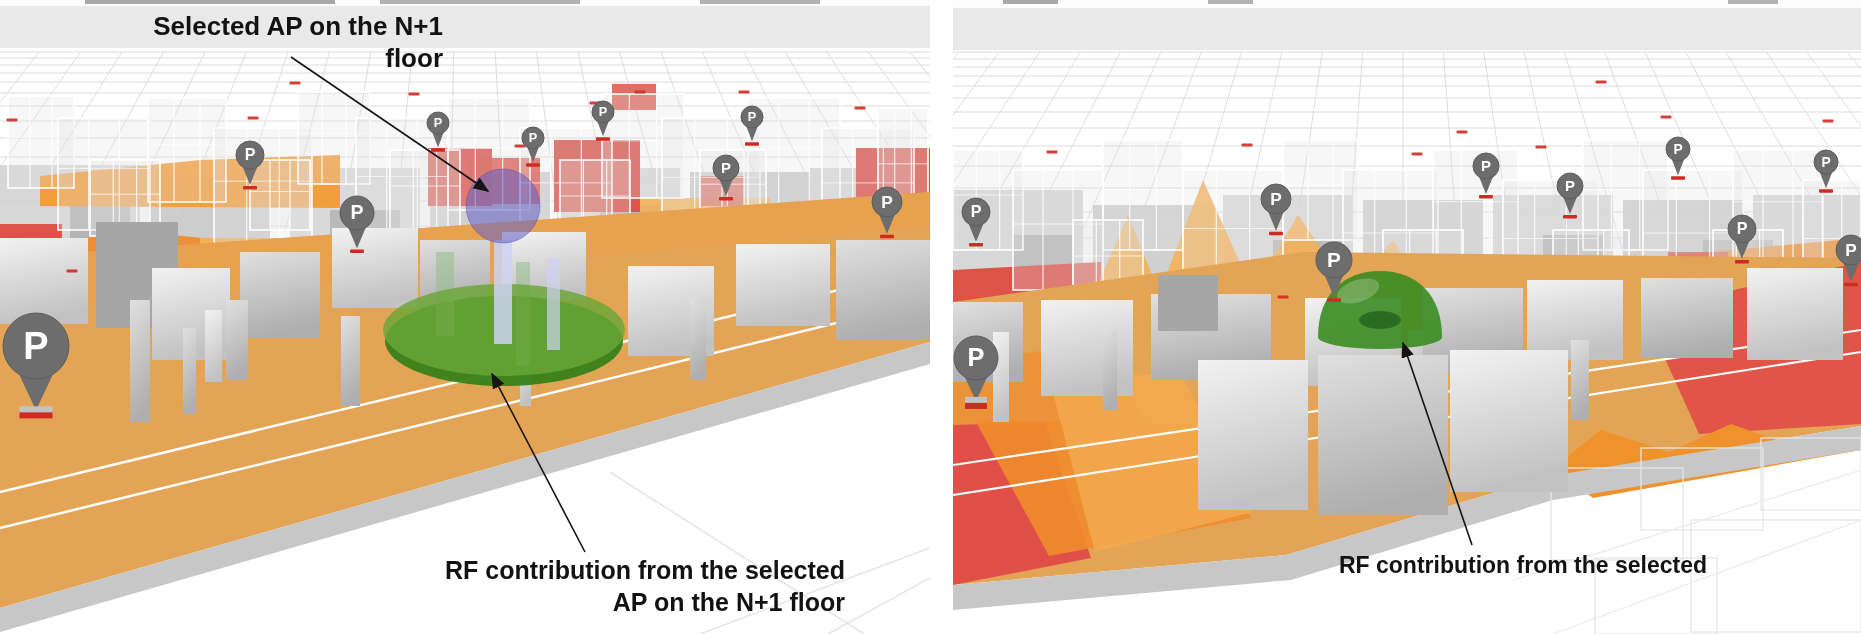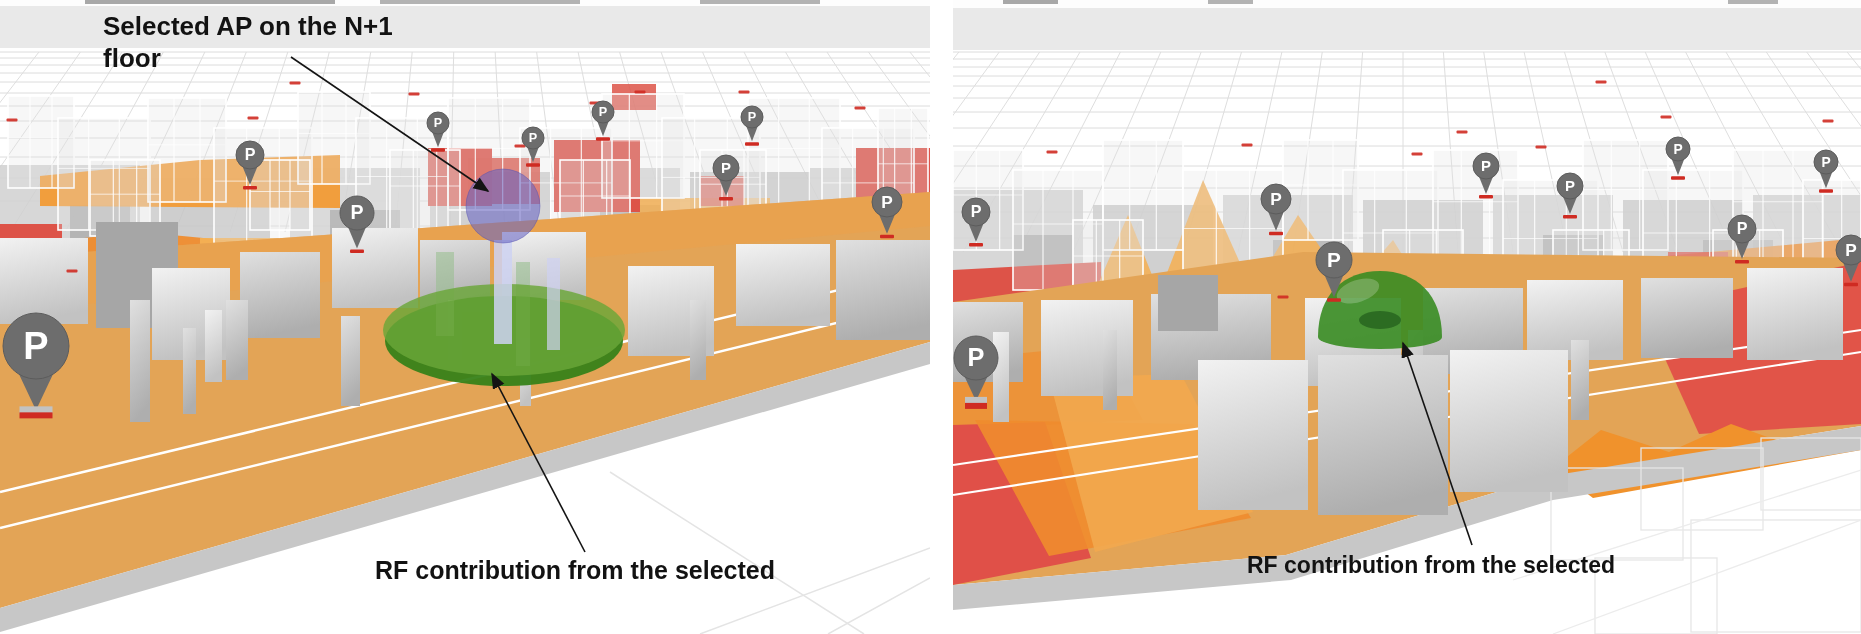--- a/index.html
+++ b/index.html
@@ -2,21 +2,21 @@
 <html><head>
 <meta charset="utf-8">
 <style>
   html,body{margin:0;padding:0;background:#ffffff;}
   body{width:1861px;height:634px;overflow:hidden;font-family:"Liberation Sans",sans-serif;}
   .stage{position:relative;width:1861px;height:634px;background:#ffffff;}
   .panel{position:absolute;top:0;height:634px;margin:0;padding:0;}
   .panel.left{left:0;width:930px;}
   .panel.right{left:953px;width:908px;}
   .panel svg{position:absolute;left:0;top:0;display:block;}
-  .ann{position:absolute;color:#121212;font-weight:600;text-align:left;letter-spacing:0;}
+  .ann{position:absolute;color:#121212;font-weight:600;text-align:right;letter-spacing:0;}
   .ann.title{left:103px;top:10px;width:340px;font-size:26px;line-height:32px;}
   .ann.cap-l{left:375px;top:554px;width:470px;font-size:25px;line-height:32px;}
   .ann.cap-r{left:294px;top:550px;width:460px;font-size:23px;line-height:30px;}
 </style>
 </head>
 <body>
 
 <div class="stage">
 
   <figure class="panel left">
@@ -302,20 +302,21 @@
 
       <g>
         <line x1="291" y1="57" x2="488" y2="191" stroke="#141414" stroke-width="1.6" marker-end="url(#ahL)"></line>
         <line x1="585" y1="552" x2="492" y2="374" stroke="#141414" stroke-width="1.6" marker-end="url(#ahL)"></line>
       </g>
     </svg>
 
     <div class="ann title">Selected AP on the N+1 floor</div>
     <div class="ann cap-l">
       <div>RF contribution from the selected</div>
+      <div>AP on the N+1 floor</div>
     </div>
   </figure>
 
   <figure class="panel right">
     <svg viewBox="0 0 908 634" width="908" height="634">
       <defs>
         <marker id="ahR" markerWidth="12" markerHeight="10" refX="9" refY="4" orient="auto">
           <path d="M0,0 L10,4 L0,8 Z" fill="#141414"></path>
         </marker>
         <linearGradient id="wgA2" x1="0" y1="0" x2="0.2" y2="1">

